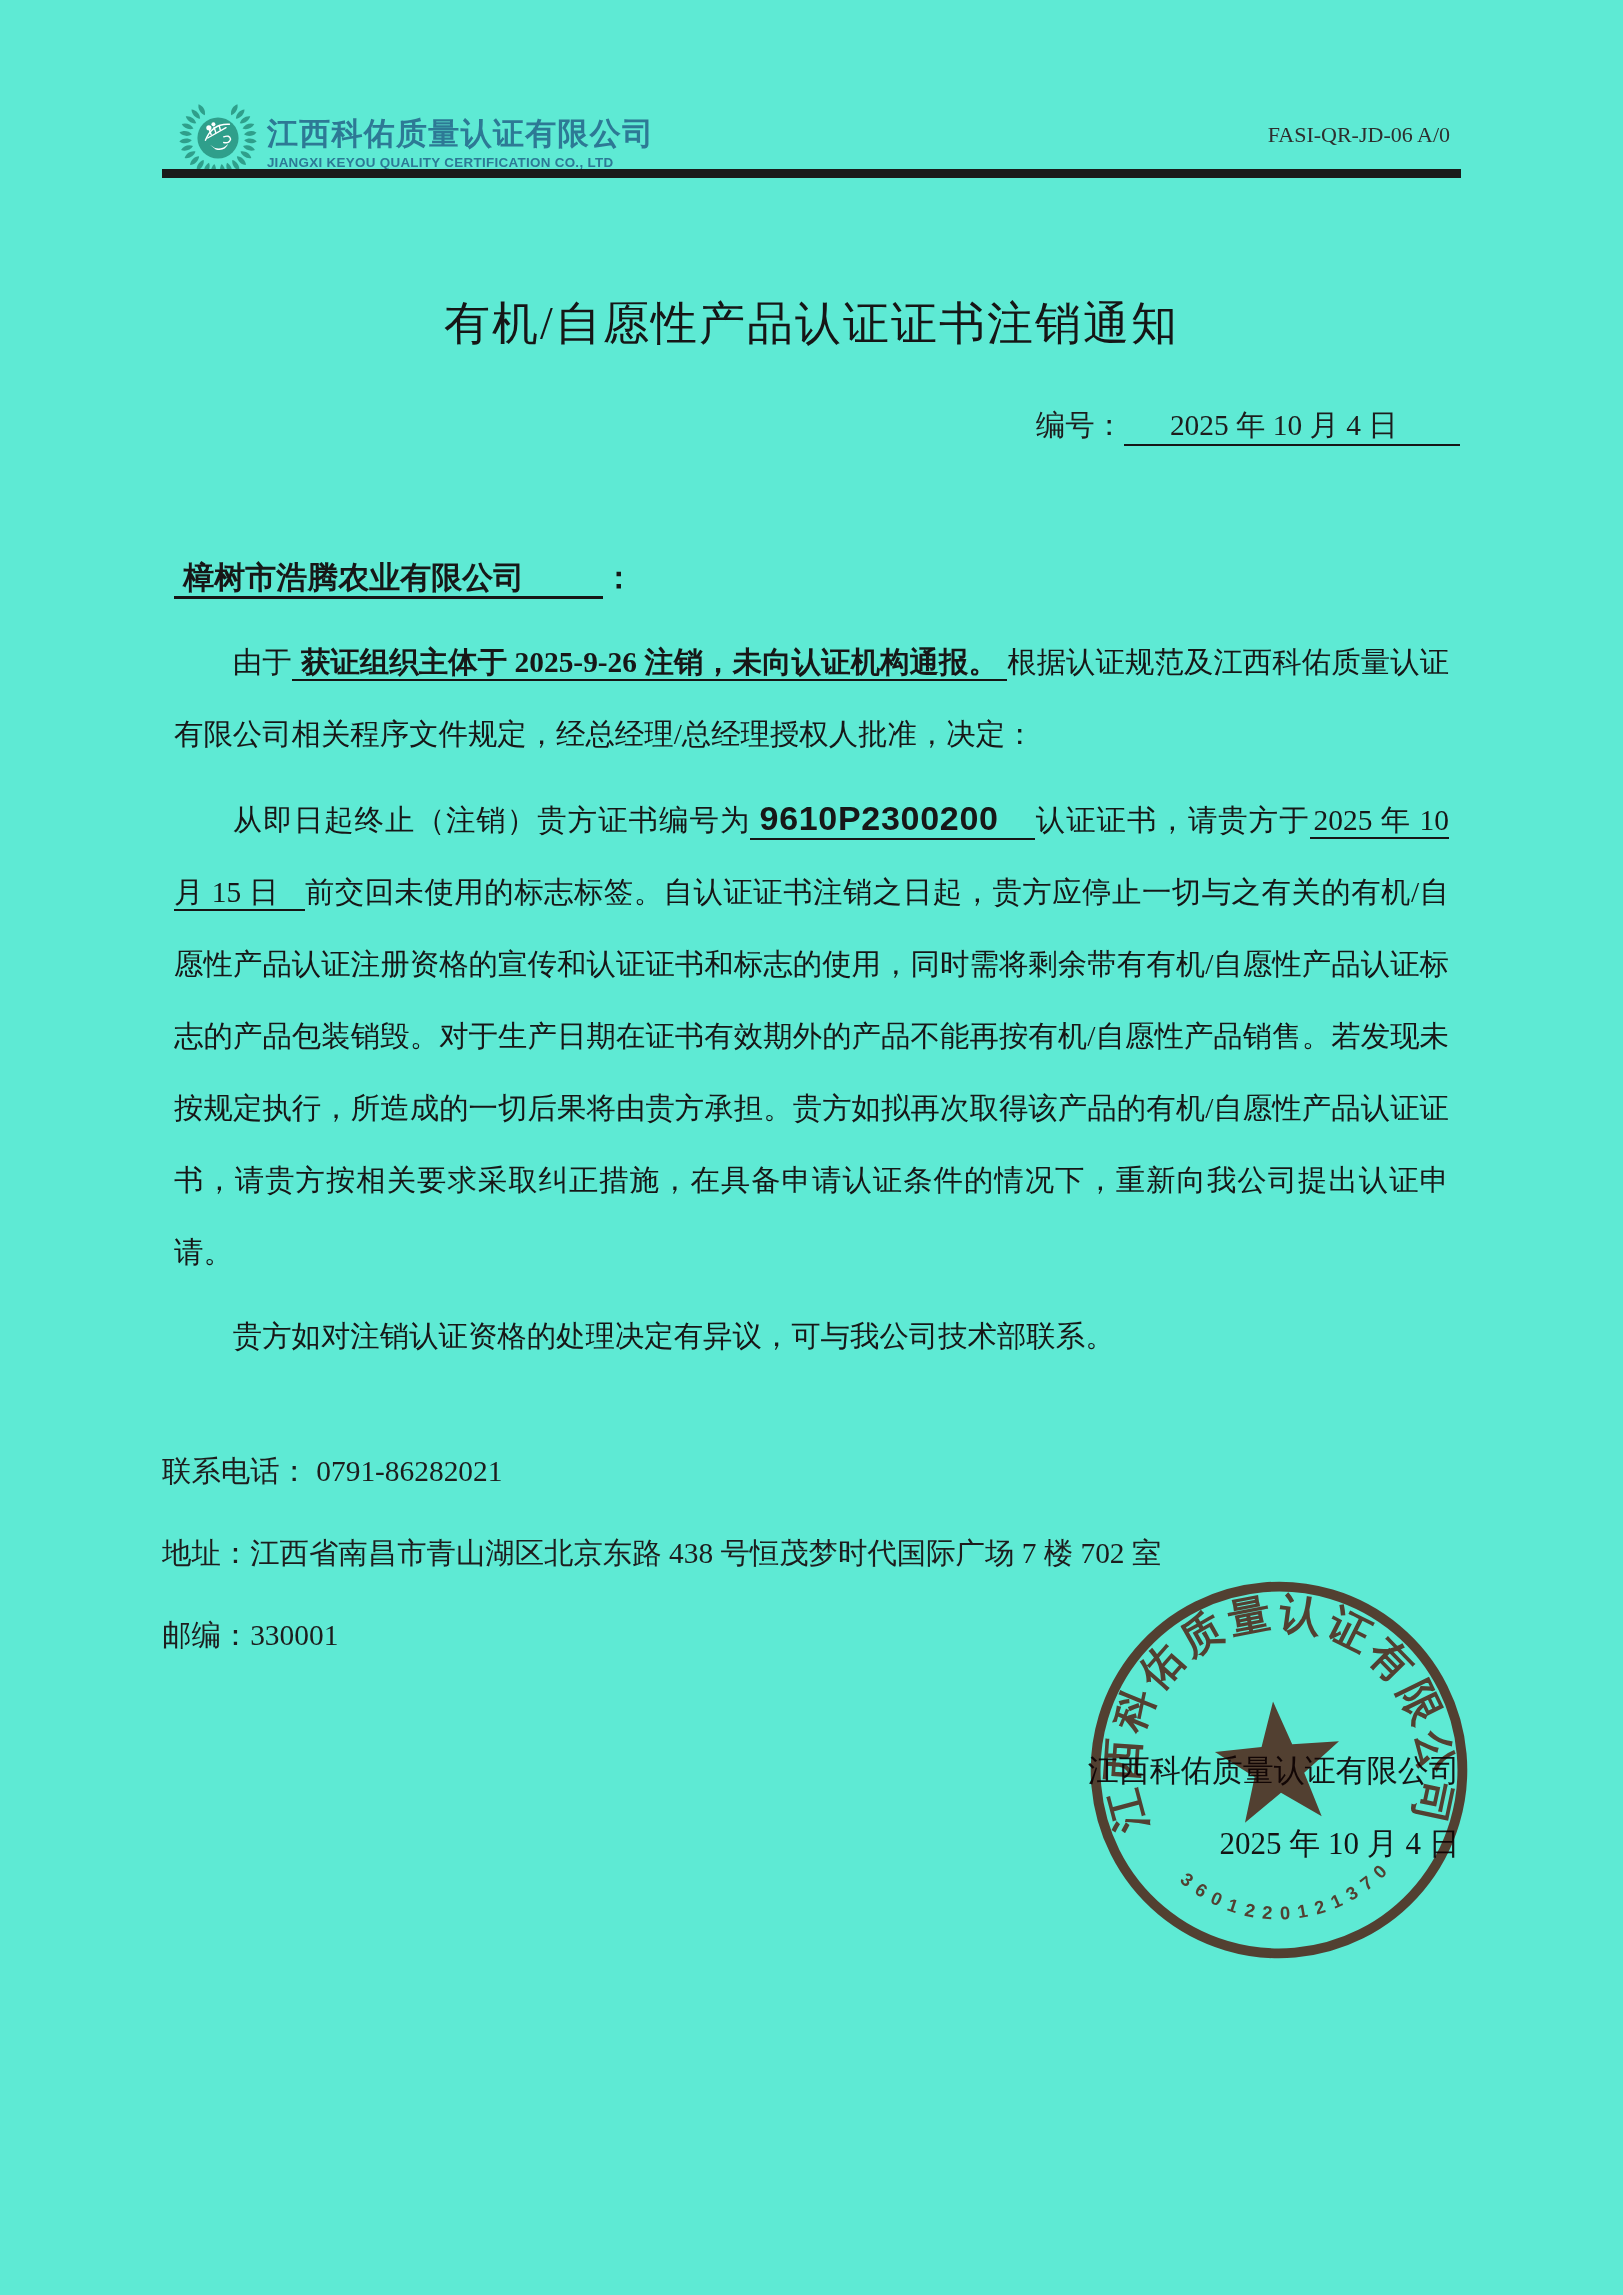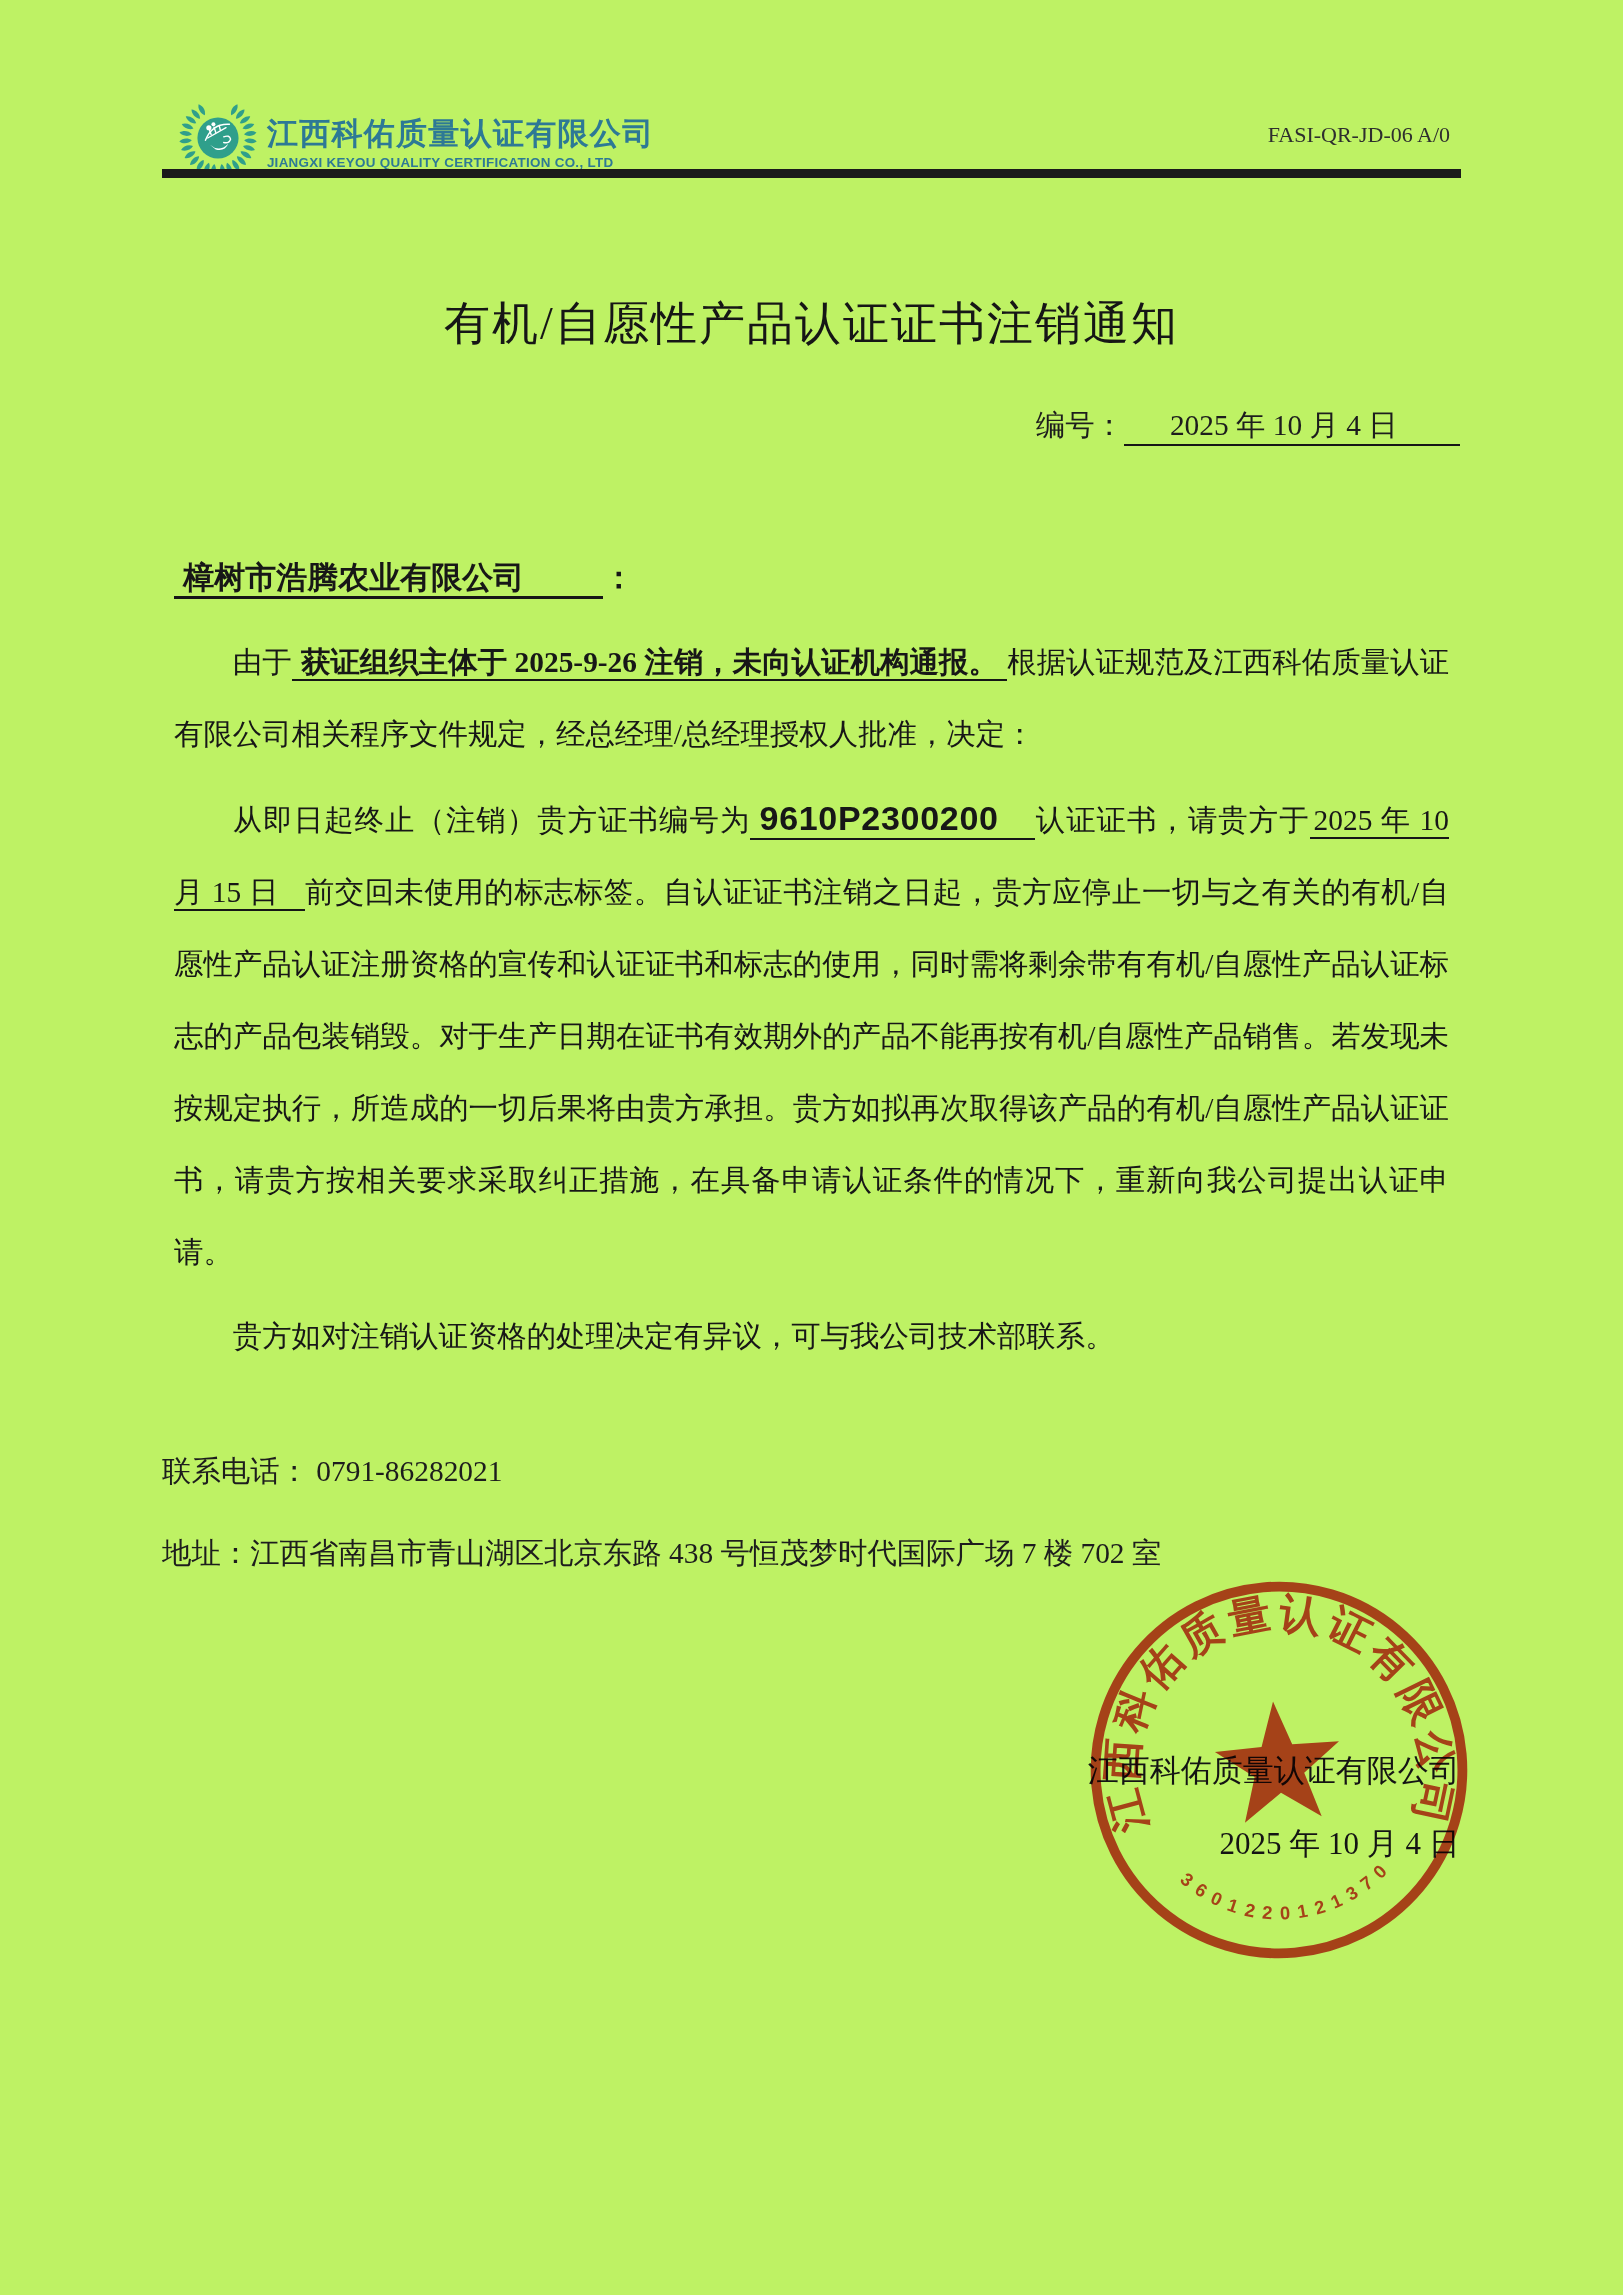--- a/index.html
+++ b/index.html
@@ -1,17 +1,17 @@
 <!DOCTYPE html>
 <html style="font-size:10.5px"><head>
 <meta charset="utf-8">
 <style>
   html,body{margin:0;padding:0;background:#ffffff;}
   .page{
-    position:relative;width:1623px;height:2295px;background:#bef264;overflow:hidden;
+    position:relative;width:1623px;height:2295px;background:#5eead4;overflow:hidden;
     font-family:"Liberation Serif","DejaVu Serif",serif;color:#1d1d1d;
   }
   .content{position:absolute;left:162px;top:98px;width:1299px;}
 
   
   .logo{position:absolute;left:15.7px;top:0;display:flex;align-items:flex-start;}
   .logo-emblem{width:80px;height:80px;flex:0 0 auto;}
   .logo-text{margin-left:9.2px;padding-top:19.6px;color:#2d7995;font-family:"Liberation Sans","DejaVu Sans",sans-serif;}
   .logo-cn{font-size:31px;font-weight:700;letter-spacing:1.3px;line-height:1.05;}
   .logo-en{font-size:13.4px;font-weight:700;letter-spacing:0.3px;line-height:1.2;margin-top:5px;}
@@ -116,20 +116,21 @@
     <div class="doc-body">
       <p class="recipient"><span class="u5"> 樟树市浩腾农业有限公司</span><span>：</span></p>
       <p class="para"><span>由于</span><span class="u notice-bold">获证组织主体于 2025-9-26 注销，未向认证机构通报。</span><span>根据认证规范及江西科佑质量认证有限公司相关程序文件规定，经总经理/总经理授权人批准，决定：</span></p>
       <p class="para"><span>从即日起终止（注销）贵方证书编号为</span><span class="u cert-no">9610P2300200</span><span>认证证书，请贵方于</span><span class="u inline-date">2025 年 10 月 15 日</span><span>前交回未使用的标志标签。自认证证书注销之日起，贵方应停止一切与之有关的有机/自愿性产品认证注册资格的宣传和认证证书和标志的使用，同时需将剩余带有有机/自愿性产品认证标志的产品包装销毁。对于生产日期在证书有效期外的产品不能再按有机/自愿性产品销售。若发现未按规定执行，所造成的一切后果将由贵方承担。贵方如拟再次取得该产品的有机/自愿性产品认证证书，请贵方按相关要求采取纠正措施，在具备申请认证条件的情况下，重新向我公司提出认证申请。</span></p>
       <p class="para">贵方如对注销认证资格的处理决定有异议，可与我公司技术部联系。</p>
     </div>
 
     <div class="contact">
       <div class="row"><span>联系电话：</span><span> 0791-86282021</span></div>
       <div class="row"><span>地址：</span><span>江西省南昌市青山湖区北京东路 438 号恒茂梦时代国际广场 7 楼 702 室</span></div>
+      <div class="row"><span>邮编：</span><span>330001</span></div>
     </div>
 
     <div class="signature">
       <div>江西科佑质量认证有限公司</div>
       <div>2025 年 10 月 4 日</div>
     </div>
   </div>
 
   <svg class="seal" viewBox="-310 -310 620 620" xmlns="http://www.w3.org/2000/svg">
     <defs>

